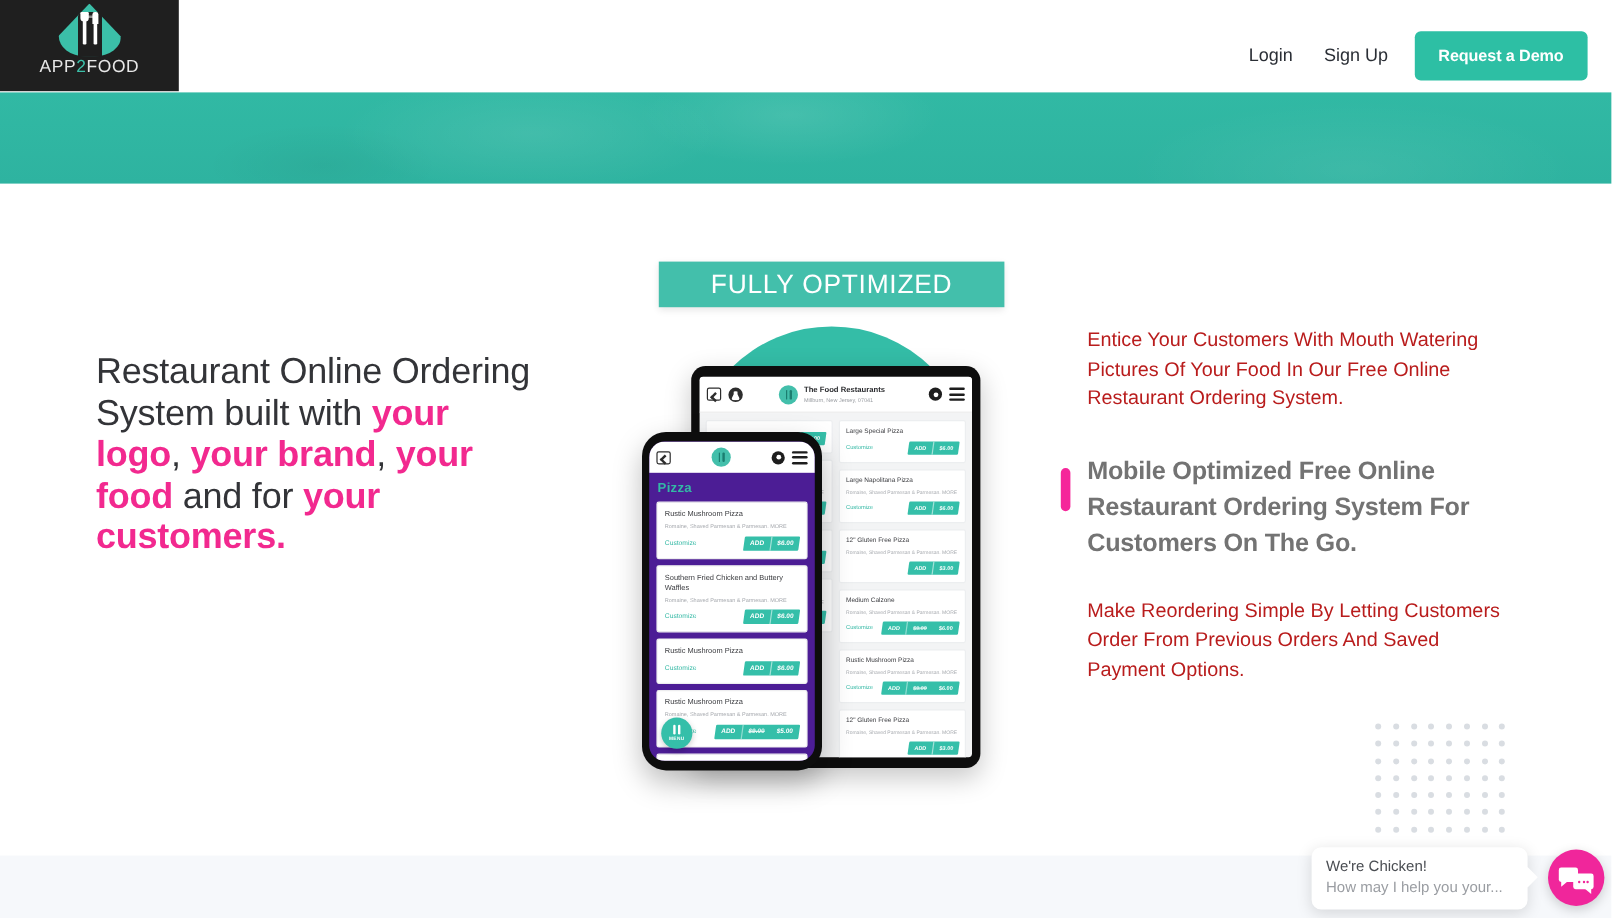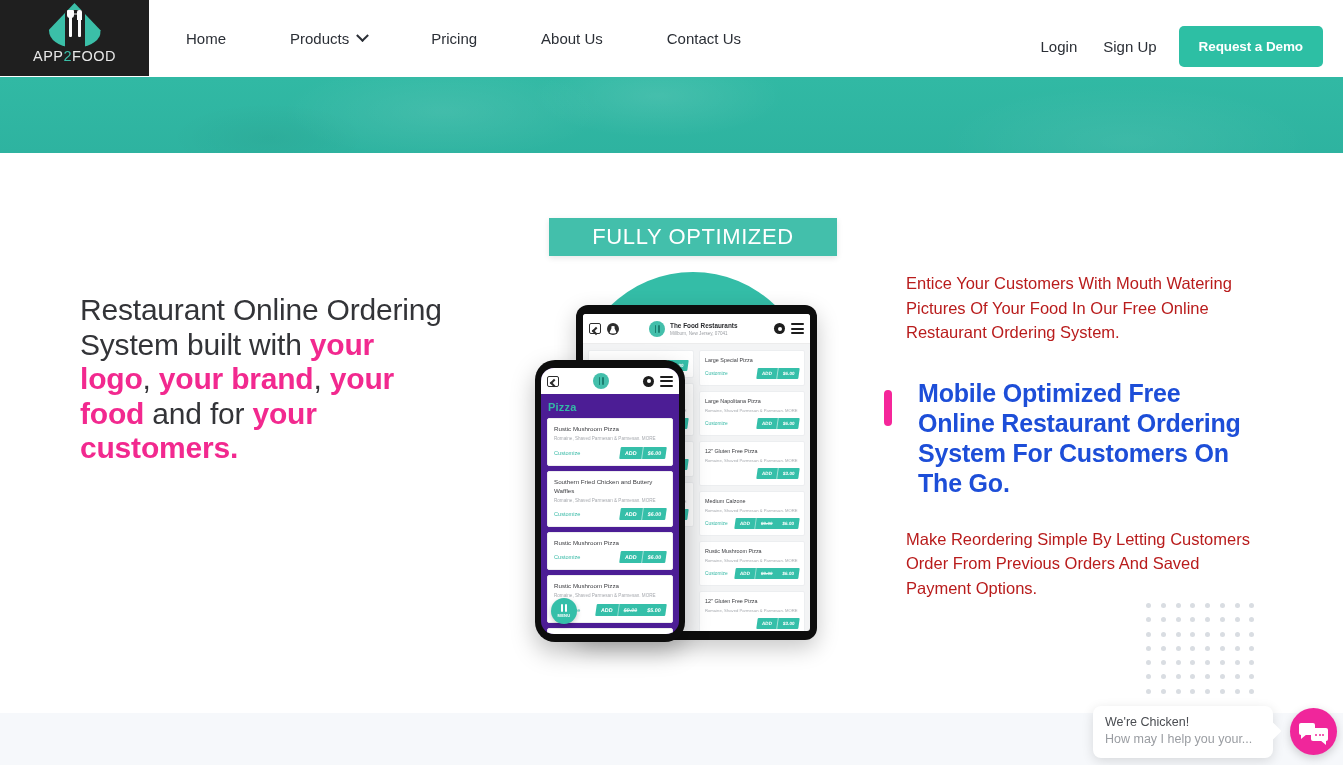--- a/index.html
+++ b/index.html
@@ -109,21 +109,21 @@
   .hero-right { position:absolute; left:906px; top:271px; width:350px; }
   .para {
     font-size:16.5px; line-height:24.5px; color:#b91c1c; font-weight:400;
   }
   .subhead-wrap { position:relative; margin-top:33px; }
   .pink-bar {
     position:absolute; left:-22px; top:12px; width:8px; height:36px;
     background:#f5269a; border-radius:5px;
   }
   .subhead {
-    font-size:25px; line-height:30px; color:#1d4ed8; font-weight:bold; letter-spacing:-0.2px;margin-left:12px;
+    font-size:21px; line-height:30px; color:#737373; font-weight:bold; letter-spacing:-0.2px;
   }
   .para2 { margin-top:29px; }
 
   
   .dot-grid {
     position:absolute; left:1146px; top:603px; width:118px; height:100px;
     display:grid; grid-template-columns:repeat(8,1fr); grid-template-rows:repeat(7,1fr);
     z-index:2;
   }
   .dot-grid i { width:5px; height:5px; border-radius:50%; background:#d9dde2; display:block; }
@@ -291,38 +291,20 @@
     <div class="logo-box">
       <div class="logo-mark">
         <div class="logo-blob"></div>
         <div class="logo-phone"></div>
         <div class="logo-fork"></div>
         <div class="logo-knife"></div>
       </div>
       <div class="logo-text"><span>APP</span><span class="accent">2</span><span>FOOD</span></div>
     </div>
 
-    <nav class="nav">
-      <div class="nav-item">
-        <span>Home</span>
-      </div>
-      <div class="nav-item">
-        <span>Products</span>
-        <span class="caret"></span>
-      </div>
-      <div class="nav-item">
-        <span>Pricing</span>
-      </div>
-      <div class="nav-item">
-        <span>About Us</span>
-      </div>
-      <div class="nav-item">
-        <span>Contact Us</span>
-      </div>
-    </nav>
 
     <div class="nav-right">
       <span class="link-login">Login</span>
       <span class="link-signup">Sign Up</span>
       <button class="btn-demo">Request a Demo</button>
     </div>
   </div>
 
   <div class="teal-band"></div>
 

